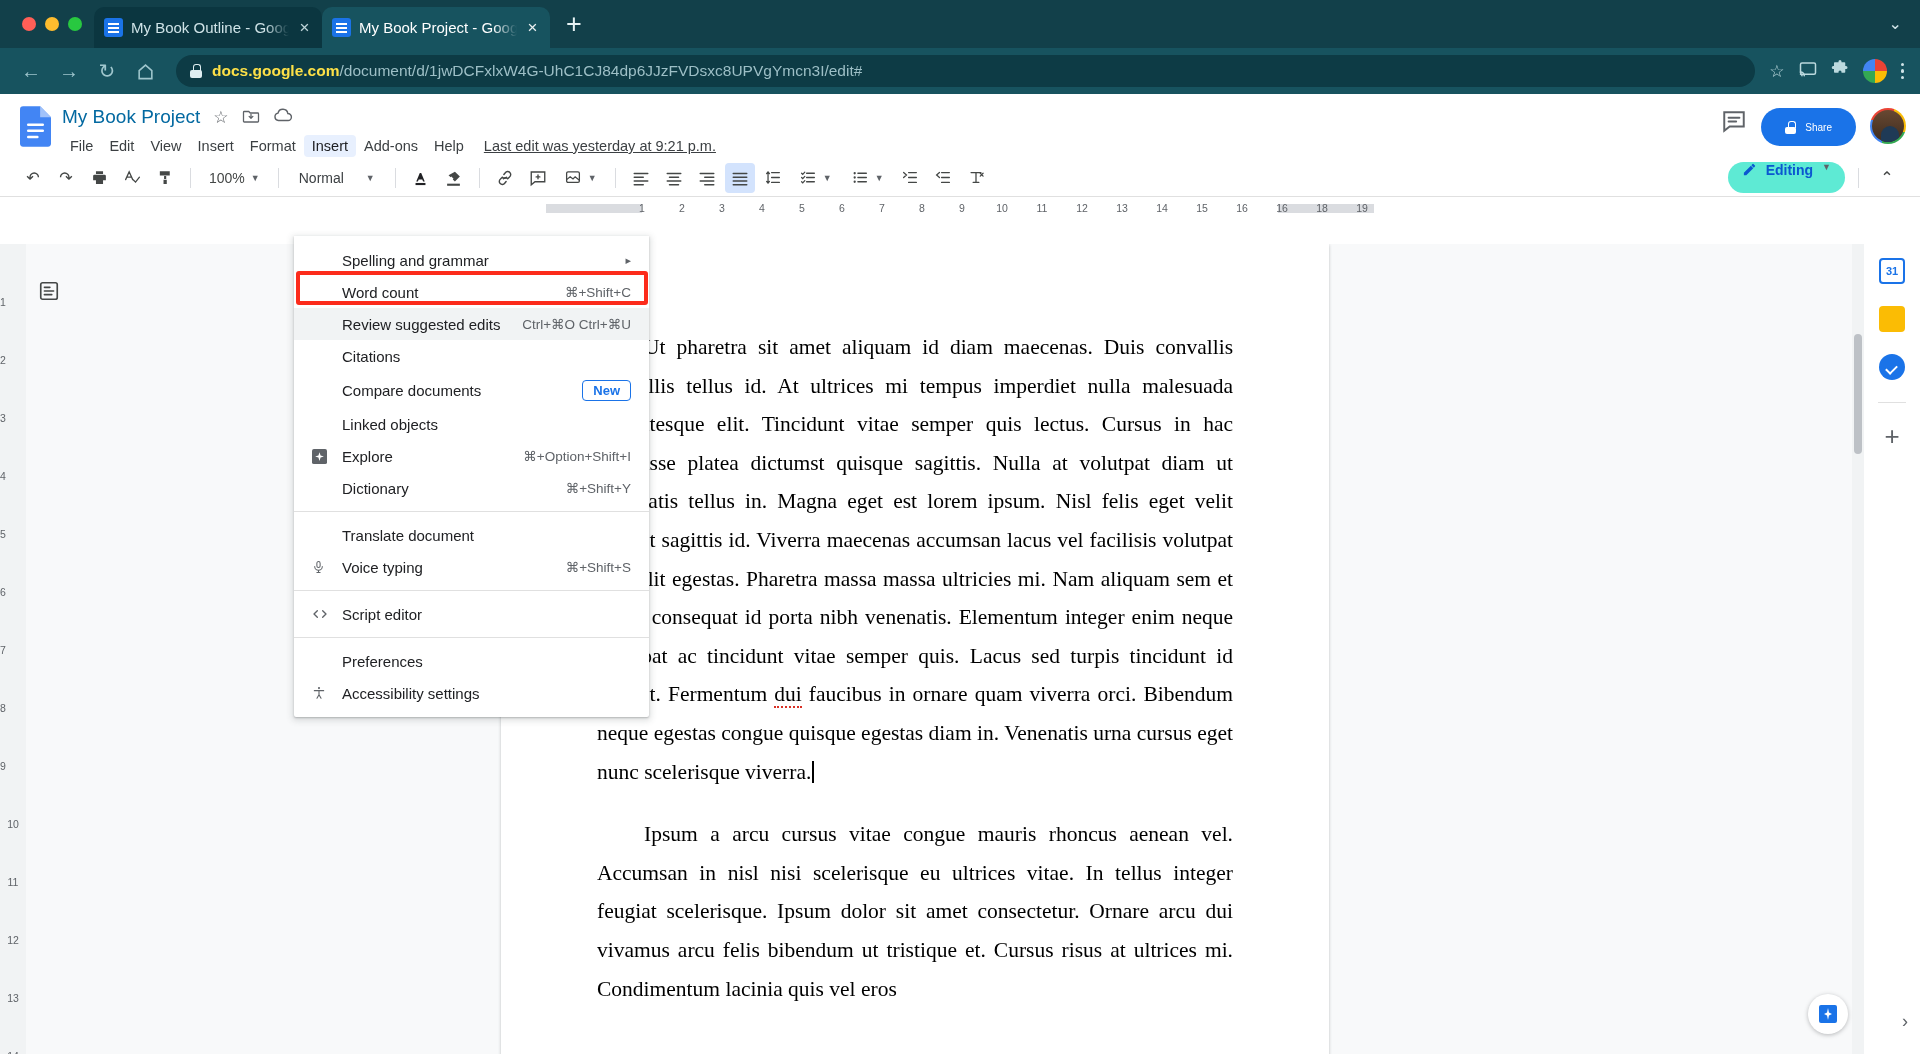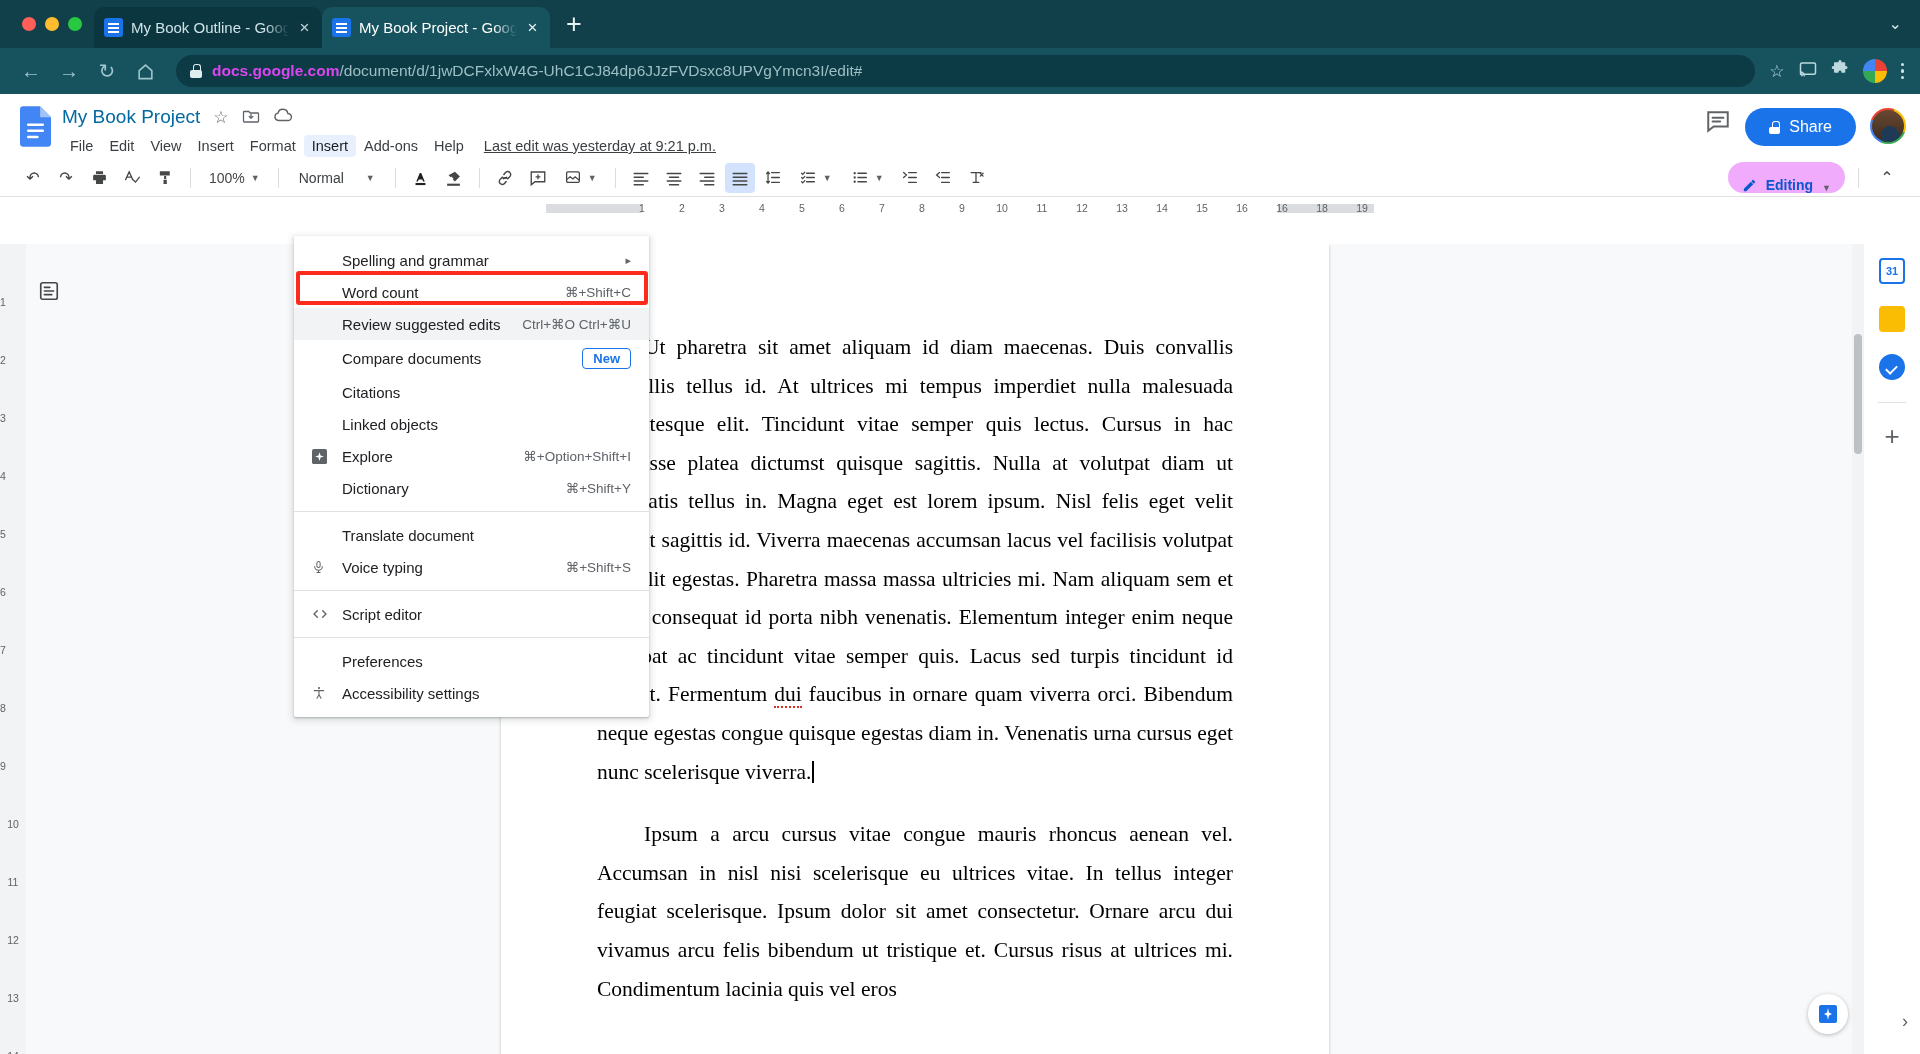--- a/index.html
+++ b/index.html
@@ -57,21 +57,21 @@
   .urlbox {
     flex: 1 1 auto; height: 32px; background: #0d3b45; border-radius: 16px;
     display: flex; align-items: center; padding: 0 14px; gap: 10px; margin: 0 10px;
   }
   .lock { width: 12px; height: 14px; position: relative; flex: 0 0 12px; }
   .lock::before { content: ""; position: absolute; left: 0; bottom: 0; width: 12px; height: 8px;
                   background: #dfeef1; border-radius: 2px; }
   .lock::after { content: ""; position: absolute; left: 3px; top: 0; width: 6px; height: 7px;
                  border: 1.7px solid #dfeef1; border-bottom: none; border-radius: 3px 3px 0 0; }
   .url { font-size: 15.5px; color: #9dbfc6; white-space: nowrap; overflow: hidden; }
-  .url b { color: #d946ef; font-weight: 700; }
+  .url b { color: #fde047; font-weight: 700; }
   .omni-icons { display: flex; align-items: center; gap: 14px; padding-right: 2px; }
   .omni-icons .i { color: #bcd9de; font-size: 17px; }
   .ext-avatar { width: 24px; height: 24px; border-radius: 50%;
      background: conic-gradient(#ea4335 0 25%, #fbbc05 0 50%, #34a853 0 75%, #4285f4 0); }
   .kebab { display: flex; flex-direction: column; gap: 3px; }
   .kebab i { width: 3.5px; height: 3.5px; border-radius: 50%; background: #cfe3e7; display: block; }
 
   
   .app { flex: 1 1 auto; position: relative; background: #fff; overflow: hidden; }
 
@@ -83,21 +83,21 @@
   .doc-title { font-size: 19px; color: #0369a1; }
   .ticon { color: #5f6368; font-size: 17px; line-height: 1; }
   .menubar { display: flex; align-items: center; gap: 0px; height: 26px; margin-top: 1px; }
   .menuitem { font-size: 14.5px; color: #3c4043; padding: 3px 8px; border-radius: 4px; }
   .menuitem.open { background: #e8f0fe; color: #202124; }
   .lastedit { font-size: 14.5px; color: #3c4043; text-decoration: underline; margin-left: 12px; }
   .head-right { display: flex; align-items: flex-start; gap: 14px; padding-top: 6px; }
   .comment-icon { width: 26px; height: 26px; color: #5f6368; }
   .share-btn {
     height: 38px; background: #1a73e8; color: #fff; border-radius: 19px;
-    display: flex; align-items: center; gap: 9px; padding: 0 24px; font-size: 16px; font-weight: 500;
+    display: flex; align-items: center; gap: 9px; padding: 0 24px; font-size: 10px; font-weight: 500;
   }
   .share-lock { width: 11px; height: 13px; position: relative; }
   .share-lock::before { content:""; position:absolute; left:0; bottom:0; width:11px; height:7px; background:#fff; border-radius:2px;}
   .share-lock::after { content:""; position:absolute; left:2.8px; top:0; width:5.5px; height:6.5px; border:1.6px solid #fff; border-bottom:none; border-radius:3px 3px 0 0;}
   .user-avatar {
     width: 36px; height: 36px; border-radius: 50%;
     background: #6b4a33; border: 2.5px solid transparent;
     background-image: linear-gradient(#6b4a33,#3a2a1e),
       conic-gradient(from 200deg, #4285f4 0 25%, #ea4335 0 50%, #fbbc05 0 75%, #34a853 0);
     background-origin: border-box; background-clip: content-box, border-box;
@@ -110,22 +110,22 @@
   .toolbar { height: 38px; display: flex; align-items: center; padding: 0 18px; gap: 3px;
              border-bottom: 1px solid #e0e0e0; position: relative; }
   .tb { width: 30px; height: 30px; display: flex; align-items: center; justify-content: center;
         color: #444746; font-size: 16px; border-radius: 4px; }
   .tb.wide { width: auto; padding: 0 8px; font-size: 14px; gap: 6px; }
   .tb.active { background: #d3e3fd; }
   .tb-sep { width: 1px; height: 20px; background: #dadce0; margin: 0 7px; }
   .style-box { font-size: 14px; color: #3c4043; padding: 0 10px; display: flex; align-items: center; gap: 22px; }
   .caret { font-size: 9px; color: #5f6368; }
   .tb-right { margin-left: auto; display: flex; align-items: center; gap: 6px; }
-  .editing-pill { height: 31px; background: #f0abfc; color: #0b57d0; border-radius: 16px;
-     display: flex; align-items: flex-end; gap: 9px; padding: 0 14px; font-size: 14px; font-weight: 600; }
+  .editing-pill { height: 31px; background: #5eead4; color: #0b57d0; border-radius: 16px;
+     display: flex; align-items: flex-start; gap: 9px; padding: 0 14px; font-size: 14px; font-weight: 600; }
 
   .ruler { height: 22px; background: #fff; position: relative; display: flex; justify-content: center; }
   .ruler-inner { width: 828px; height: 22px; position: relative; }
   .ruler-bar { position: absolute; left: 0; right: 0; top: 7px; height: 9px; background: #fff; }
   .ruler-marg { position: absolute; top: 7px; height: 9px; background: #dadce0; }
   .rtick { position: absolute; top: 5px; font-size: 10.5px; color: #5f6368; transform: translateX(-50%); }
 
   
   .doc-area { position: absolute; left: 0; right: 0; top: 150px; bottom: 0; background: #f8f9fa; overflow: hidden; }
   .page-vrule { position: absolute; left: 0; top: 0; bottom: 0; width: 26px; background: #f1f3f4; }
@@ -542,29 +542,29 @@
         <span class="m-label">Word count</span>
         <span class="m-sc">⌘+Shift+C</span>
       </div>
 
       <div class="mrow hl">
         <span class="m-ico"></span>
         <span class="m-label">Review suggested edits</span>
         <span class="m-sc">Ctrl+⌘O Ctrl+⌘U</span>
       </div>
 
+      <div class="mrow">
+        <span class="m-ico"></span>
+        <span class="m-label">Citations</span>
+      </div>
+
       <div class="mrow" style="height:36px">
         <span class="m-ico"></span>
         <span class="m-label">Compare documents</span>
         <span class="m-new">New</span>
-      </div>
-
-      <div class="mrow">
-        <span class="m-ico"></span>
-        <span class="m-label">Citations</span>
       </div>
 
       <div class="mrow">
         <span class="m-ico"></span>
         <span class="m-label">Linked objects</span>
       </div>
 
       <div class="mrow">
         <span class="m-ico">
           <svg width="15" height="15" viewBox="0 0 24 24">

